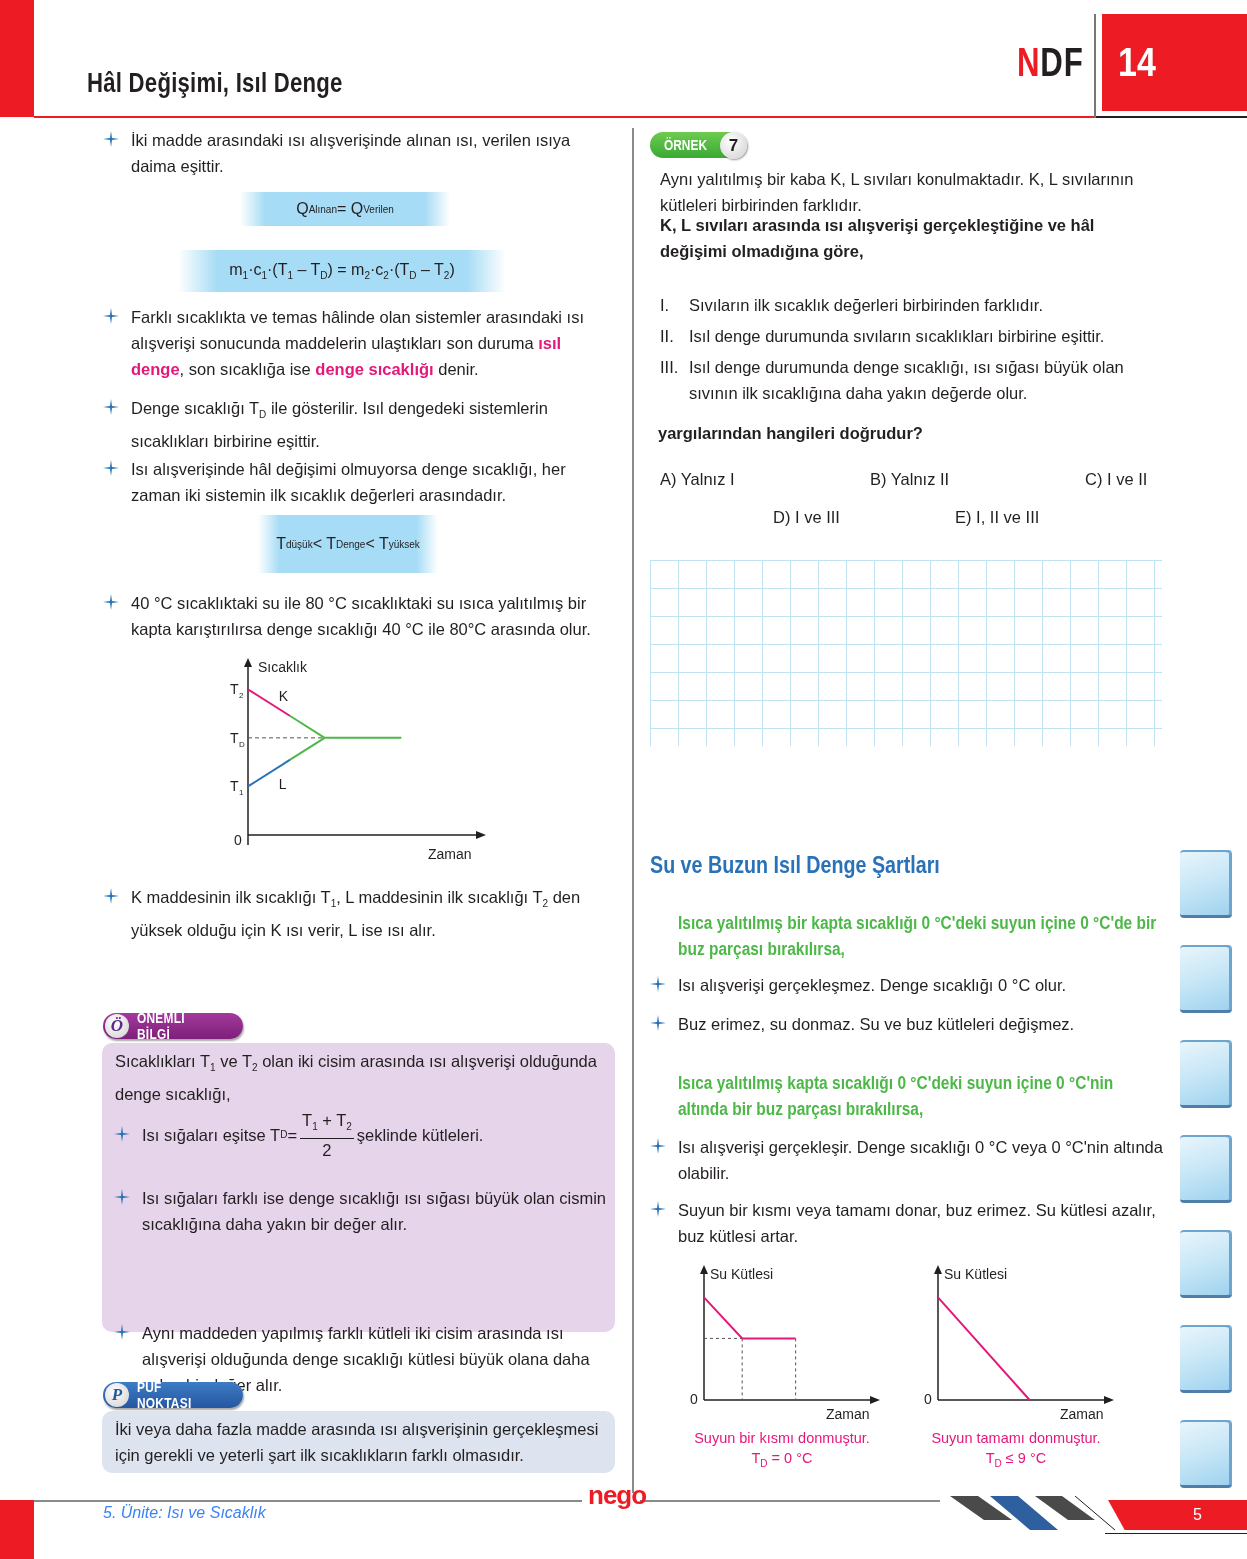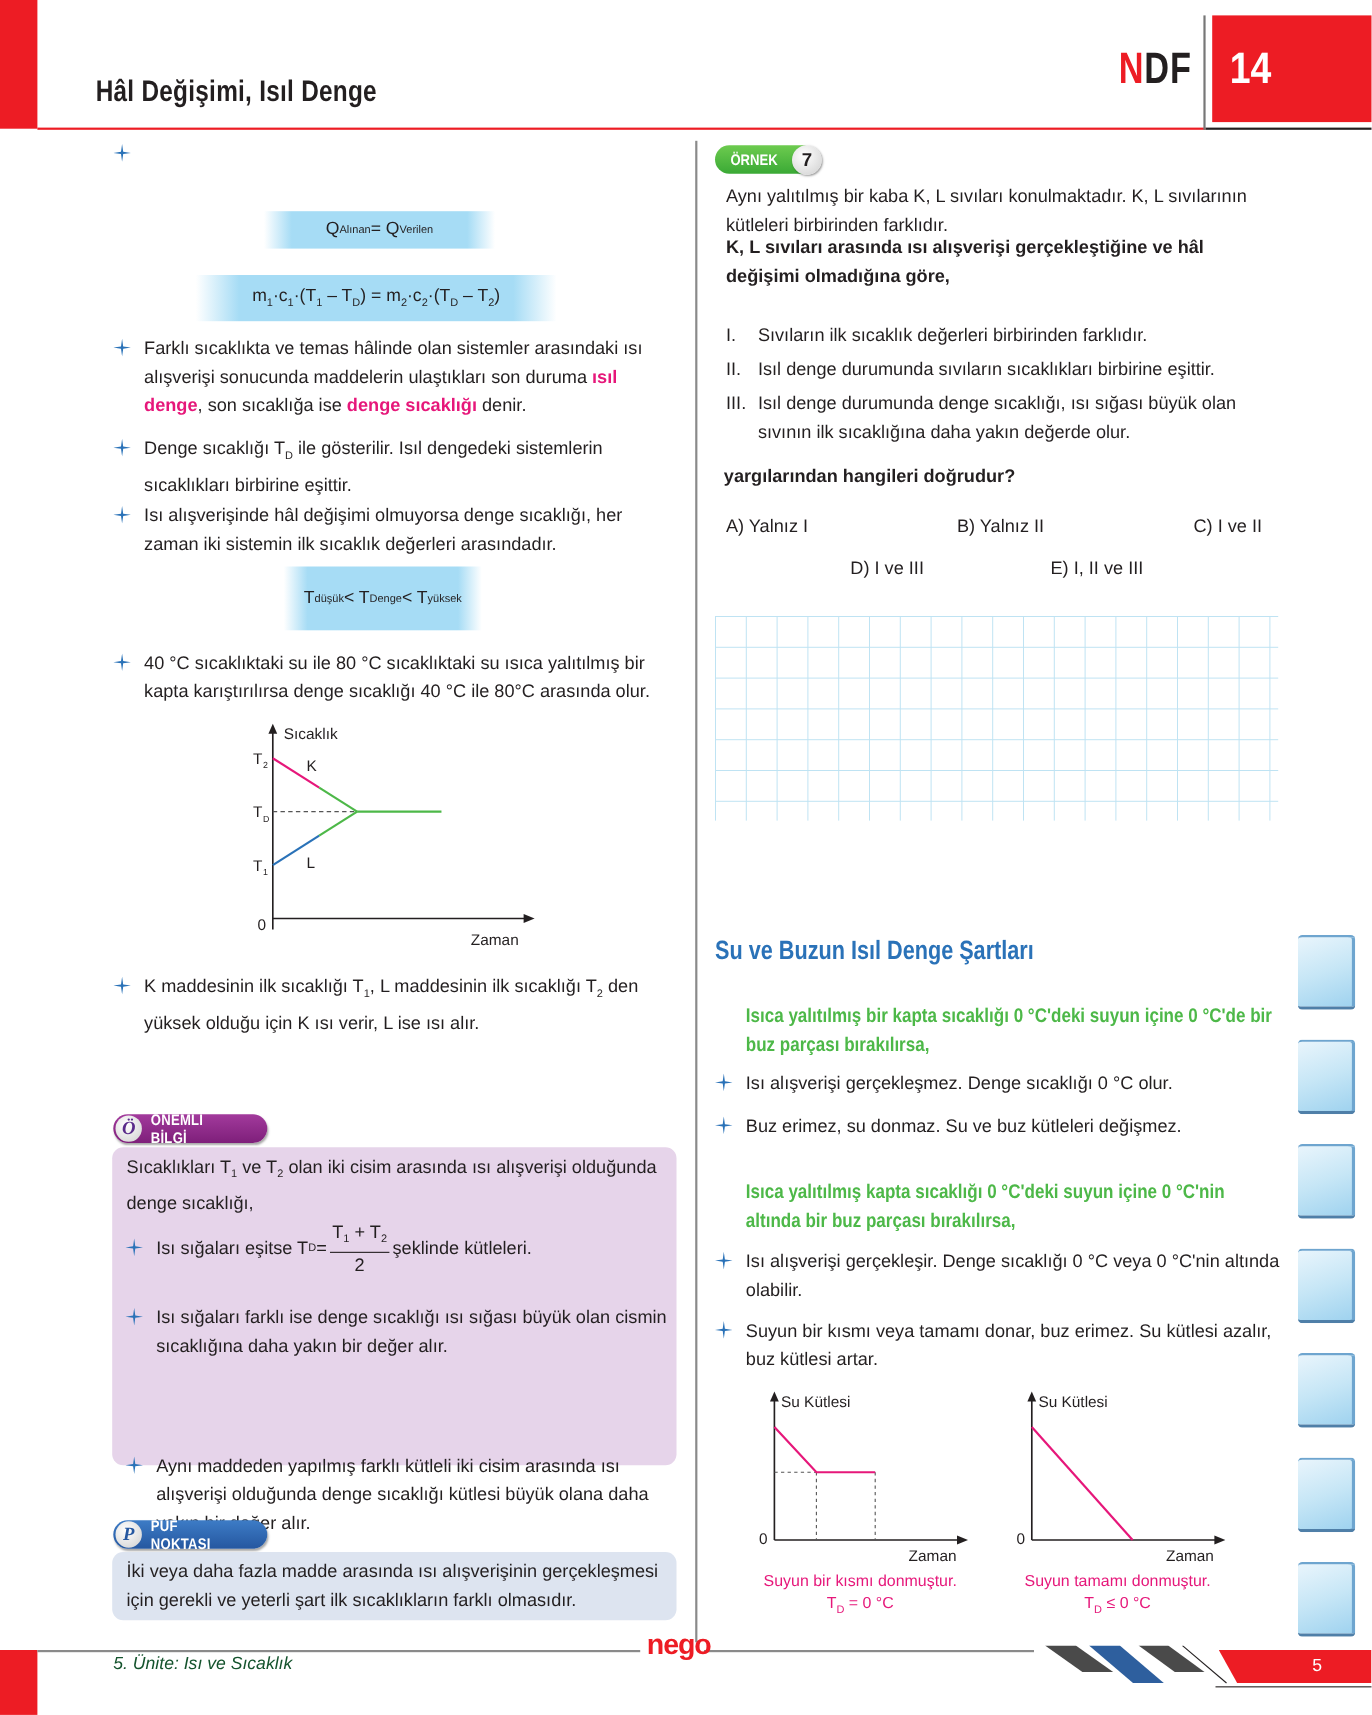--- a/index.html
+++ b/index.html
@@ -34,21 +34,21 @@
   .ornek { background: linear-gradient(180deg, #6dcb4f, #3aa935); border-radius: 14px; height: 26px; width: 92px; color: #fff; font-weight: bold; font-size: 14px; padding-left: 14px; display: flex; align-items: center; }
   .ornek-num { position: absolute; left: 70px; top: 0px; width: 27px; height: 27px; border-radius: 50%; background: radial-gradient(circle at 40% 35%, #fff, #cfcfcf); color: #231f20; font-weight: bold; font-size: 17px; display: flex; align-items: center; justify-content: center; box-shadow: 1px 1px 2px rgba(0,0,0,0.4); }
 
   .section-title { color: #2a72b8; font-weight: bold; font-size: 24px; transform: scaleX(0.82); transform-origin: left; }
   .green-head { color: #4db848; font-weight: bold; font-size: 18px; line-height: 26px; transform: scaleX(0.86); transform-origin: left; width: 565px; }
   .grid { background-color: #fff;
     background-image: linear-gradient(to right, #bfe3f3 1px, transparent 1px), linear-gradient(to bottom, #bfe3f3 1px, transparent 1px);
     background-size: 28px 28px; }
   .ice { width: 52px; height: 68px; border-radius: 4px; background: linear-gradient(160deg, #e9f5fc 0%, #c6e6f6 50%, #9ed2ef 100%); border-bottom: 3px solid #4f7fa8; border-top: 2px solid #6ea5cf; box-shadow: inset -3px 0 0 #6ea5cf; }
   .footer-line { height: 1.5px; background: #8a8a8a; }
-  .footer-text { font-style: italic; font-size: 16px; color: #14532d; }
+  .footer-text { font-style: italic; font-size: 16px; color: #3b82f6; }
   .page-num-box { background: #ed1c24; color: #fff; font-size: 16px; display: flex; align-items: center; justify-content: center; }
   .chart-lbl { font-size: 14px; fill: #231f20; font-family: "Liberation Sans", sans-serif; }
   .chart-sub { font-size: 8px; fill: #231f20; font-family: "Liberation Sans", sans-serif; }
   .caption-pink { color: #e6177a; font-size: 14.5px; text-align: center; line-height: 20px; }
   .opt { font-size: 16.5px; }
 </style>
 </head>
 <body>
 
 <div class="abs redbar-top"></div>
@@ -69,20 +69,21 @@
     <symbol id="spark" viewBox="0 0 16 16">
       <path d="M8 0 L9 7 L16 8 L9 9 L8 16 L7 9 L0 8 L7 7 Z" fill="#2a72b8"></path>
     </symbol>
   </defs>
 </svg>
 
 <div class="abs para" style="left:131px; top:127px; width:485px;">
   <svg class="bullet">
       <use href="#spark"></use>
     </svg>
+  <span>İki madde arasındaki ısı alışverişinde alınan ısı, verilen ısıya daima eşittir.</span>
 </div>
 
 <div class="abs formula" style="left:240px; top:192px; width:210px; height:34px;">
   <span>Q</span>
     <span class="sub">Alınan</span>
     <span> = Q</span>
     <span class="sub">Verilen</span>
 </div>
 
 <div class="abs formula" style="left:178px; top:250px; width:328px; height:42px;">
@@ -297,21 +298,21 @@
   <polygon points="190,136 200,140 190,144" fill="#231f20"></polygon>
   <text class="chart-lbl" x="30" y="19">Su Kütlesi</text>
   <text class="chart-lbl" x="146" y="159">Zaman</text>
   <text class="chart-lbl" x="10" y="144">0</text>
   <g id="c3-lines">
       <polyline points="24,37.368421052631575 115.63636363636363,140" fill="none" stroke="#e6177a" stroke-width="2"></polyline>
     </g>
 </svg>
 <div class="abs caption-pink" style="left:906px; top:1428px; width:220px;">
   <div>Suyun tamamı donmuştur.</div>
-  <div><span>T</span><span class="sub">D</span><span> ≤ 0 °C</span></div>
+  <div><span>T</span><span class="sub">D</span><span> ≤ 9 °C</span></div>
 </div>
 
 <div class="abs" style="left:1180px; top:850px;" id="ice-col">
     <div class="ice" style="position: absolute; left: 0px; top: 0px;"></div>
     <div class="ice" style="position: absolute; left: 0px; top: 95px;"></div>
     <div class="ice" style="position: absolute; left: 0px; top: 190px;"></div>
     <div class="ice" style="position: absolute; left: 0px; top: 285px;"></div>
     <div class="ice" style="position: absolute; left: 0px; top: 380px;"></div>
     <div class="ice" style="position: absolute; left: 0px; top: 475px;"></div>
     <div class="ice" style="position: absolute; left: 0px; top: 570px;"></div>

